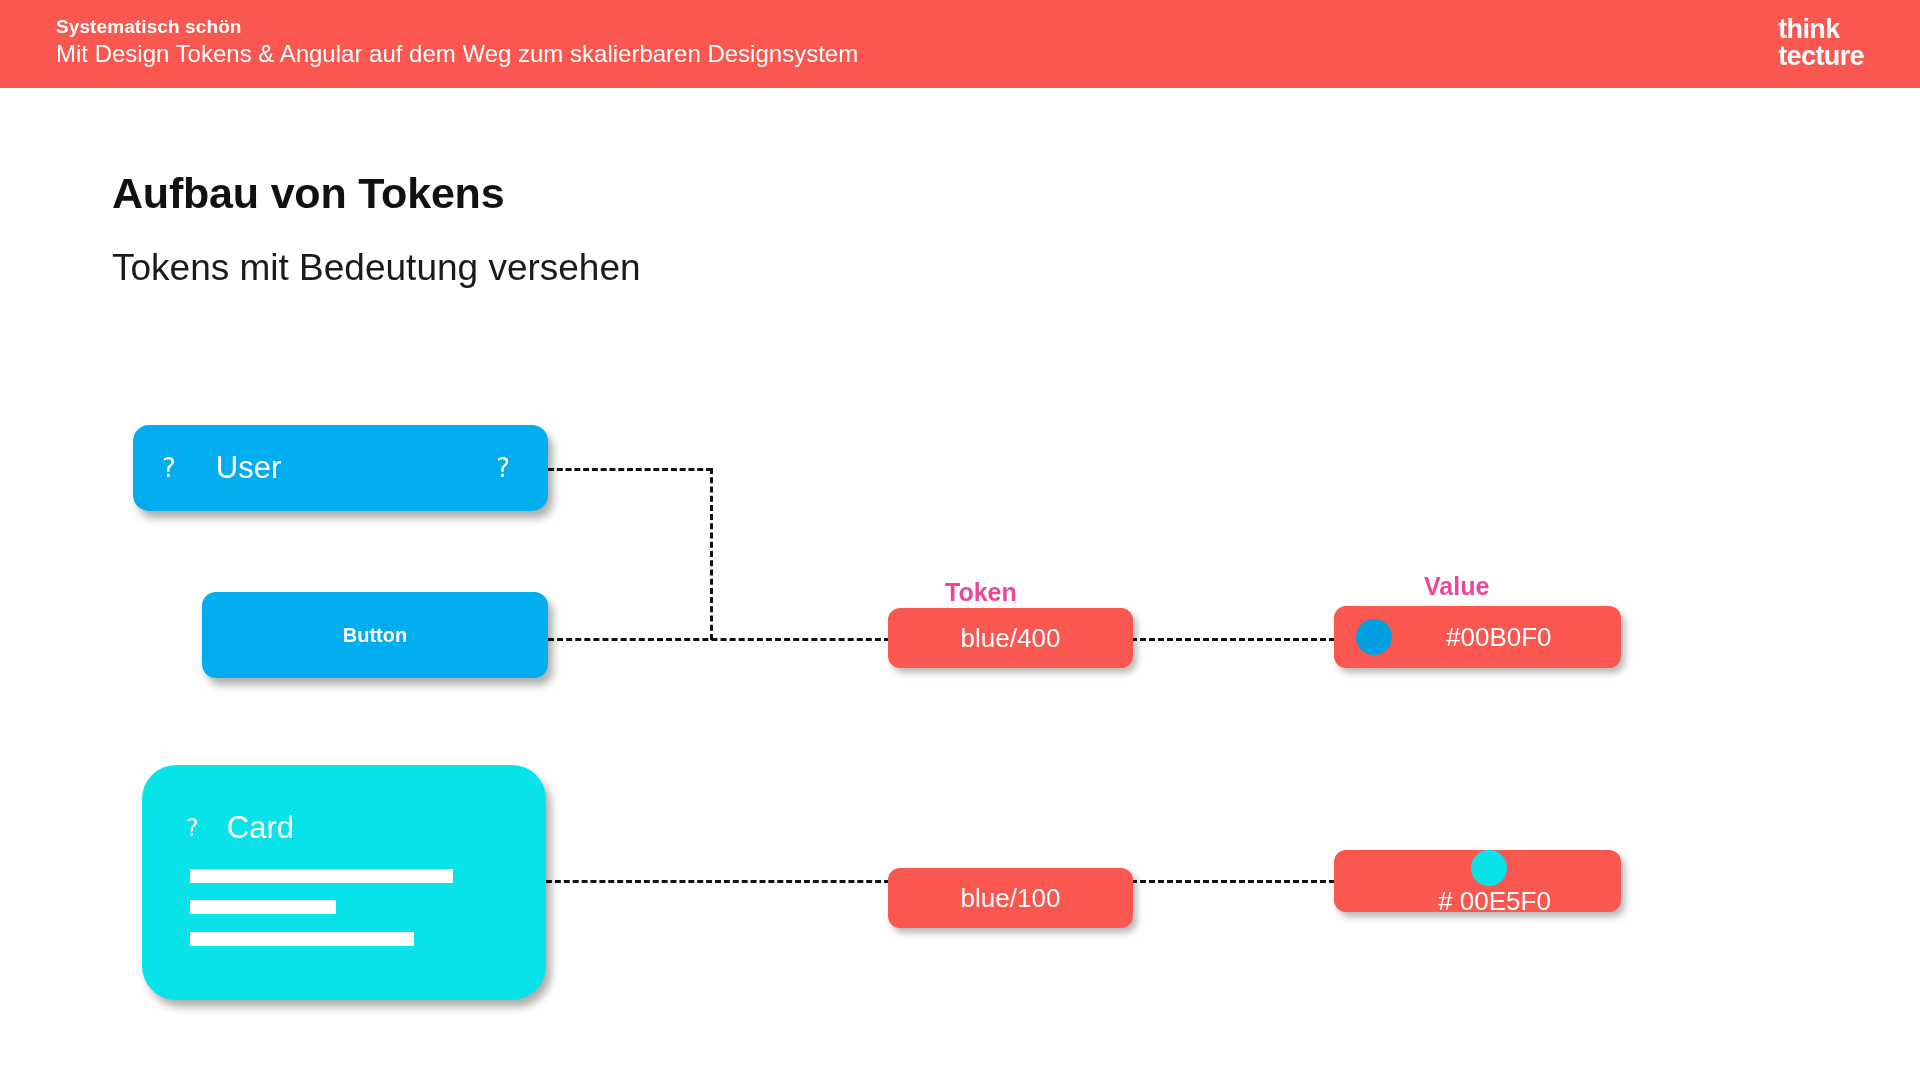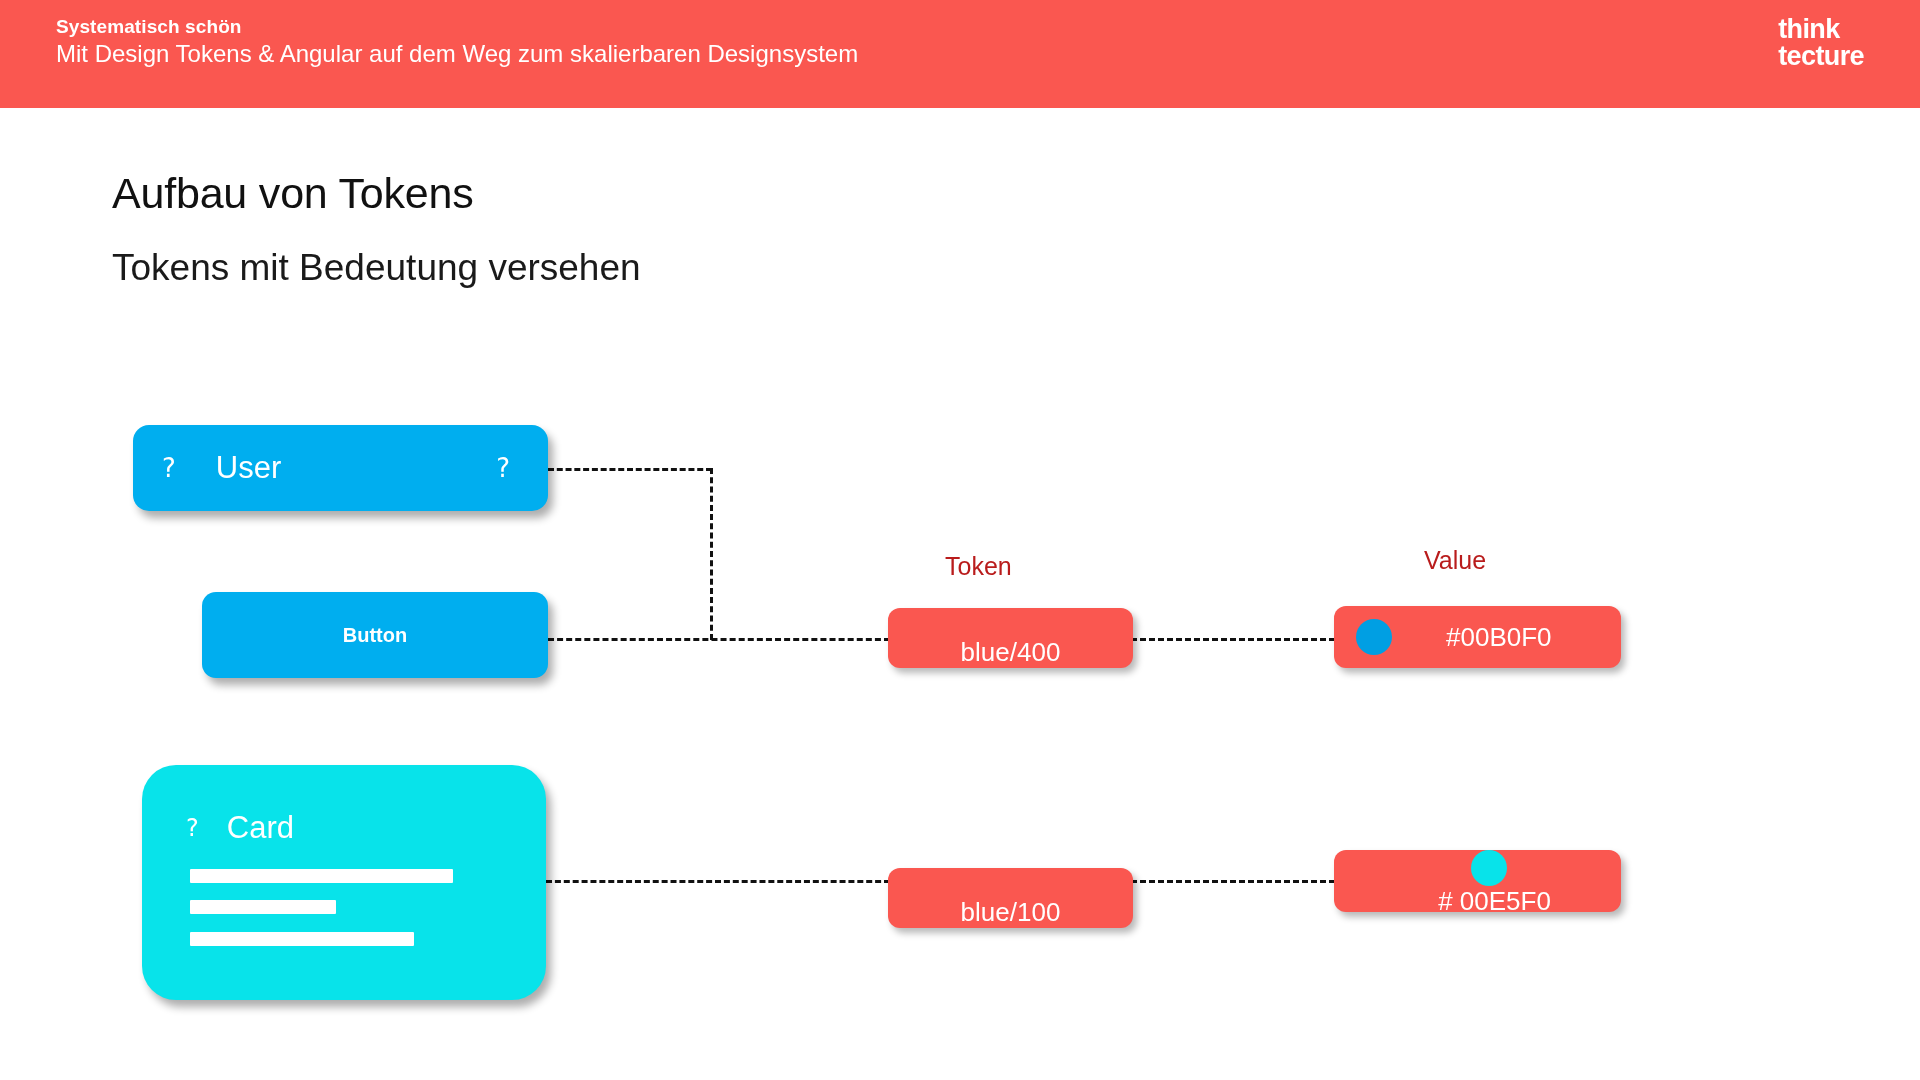--- a/index.html
+++ b/index.html
@@ -13,21 +13,21 @@
     position: relative;
     overflow: hidden;
     font-family: "Liberation Sans", sans-serif;
     -webkit-font-smoothing: antialiased;
   }
 
   
   #header-bar {
     position: absolute;
     left: 0; top: 0;
-    width: 1920px; height: 108px;
+    width: 1920px; height: 88px;
     background: #FA5750;
   }
   #header-titles {
     position: absolute;
     left: 56px; top: 14px;
     color: #ffffff;
   }
   #header-title-main {
     font-size: 19px;
     font-weight: bold;
@@ -51,41 +51,42 @@
     line-height: 27px;
     letter-spacing: -0.6px;
   }
   #brand-logo .logo-line { display: block; }
 
   
   #slide-title {
     position: absolute;
     left: 112px; top: 169px;
     font-size: 43px;
-    font-weight: normal;
+    font-weight: bold;
     color: #111111;
     letter-spacing: -0.2px;
     white-space: nowrap;
   }
   #slide-subtitle {
     position: absolute;
     left: 112px; top: 247px;
     font-size: 37px;
     font-weight: normal;
     color: #1a1a1a;
     white-space: nowrap;
   }
 
   
   .column-header {
     position: absolute;
     font-size: 25px;
-    font-weight: normal;
-    color: #b91c1c;
-    white-space: nowrap;
+    font-weight: bold;
+    color: #ec4899;
+    white-space: nowrap;
+    margin-top: 26px;
   }
   #token-column-header { left: 945px; top: 552px; }
   #value-column-header { left: 1424px; top: 546px; }
 
   
   .connector {
     position: absolute;
     background: transparent;
   }
   .conn-h {
@@ -192,21 +193,20 @@
     box-sizing: border-box;
     background: #FA5750;
     border-radius: 12px;
     box-shadow: 4px 5px 7px rgba(0,0,0,0.28);
     display: flex;
     align-items: center;
     color: #ffffff;
   }
   .pill.token-pill {
     justify-content: center;
-    align-items: flex-end;
   }
   .pill .pill-text {
     font-size: 26px;
     font-weight: normal;
     white-space: nowrap;
   }
   .swatch-dot {
     width: 36px; height: 36px;
     border-radius: 50%;
     flex: 0 0 auto;

